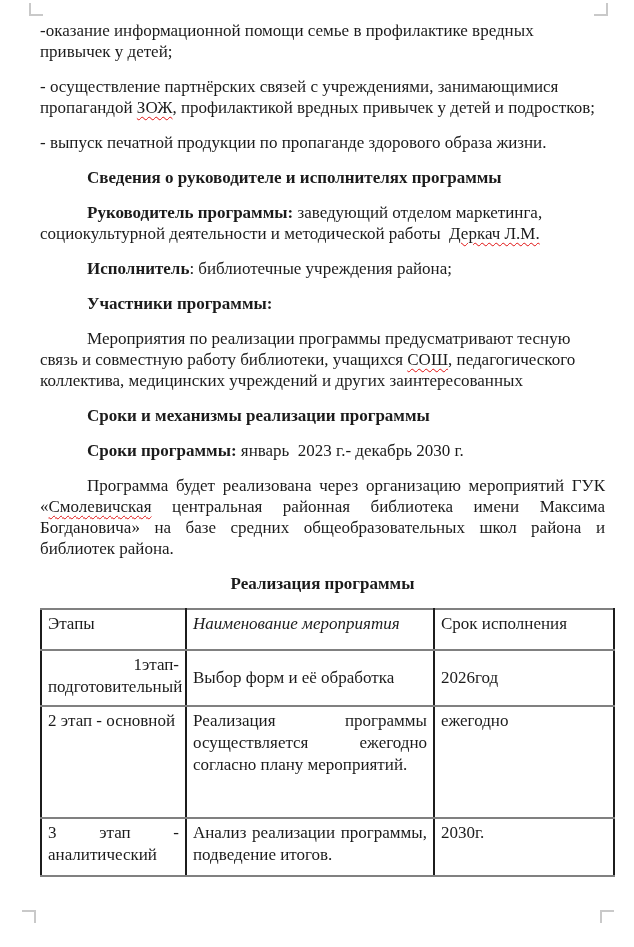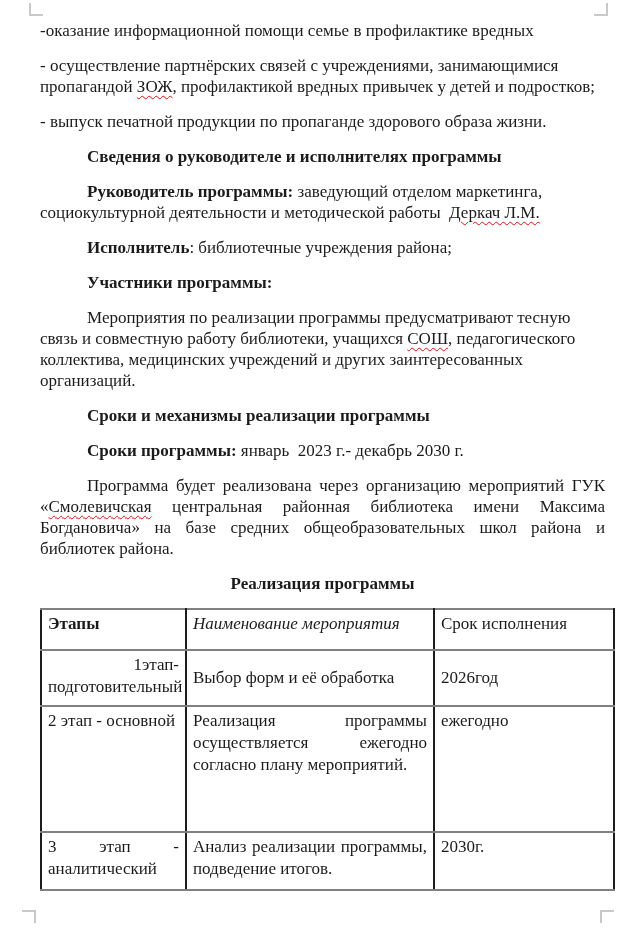--- a/index.html
+++ b/index.html
@@ -42,20 +42,21 @@
 
 <div class="crop tl"></div>
 <div class="crop tr"></div>
 <div class="crop bl"></div>
 <div class="crop br"></div>
 
 <div class="page">
   <div>
       <div class="par">
         <div class="tline"><span>-оказание информационной помощи семье в профилактике вредных</span></div>
+        <div class="tline"><span>привычек у детей;</span></div>
       </div>
       <div class="par">
         <div class="tline"><span>- осуществление партнёрских связей с учреждениями, занимающимися</span></div>
         <div class="tline"><span>пропагандой </span><span class="sp">ЗОЖ</span><span>, профилактикой вредных привычек у детей и подростков;</span></div>
       </div>
       <div class="par">
         <div class="tline"><span>- выпуск печатной продукции по пропаганде здорового образа жизни.</span></div>
       </div>
       <div class="par">
         <div class="tline ind"><span class="b">Сведения о руководителе и исполнителях программы</span></div>
@@ -67,21 +68,20 @@
       <div class="par">
         <div class="tline ind"><span class="b">Исполнитель</span><span>: библиотечные учреждения района;</span></div>
       </div>
       <div class="par">
         <div class="tline ind"><span class="b">Участники программы:</span></div>
       </div>
       <div class="par">
         <div class="tline ind"><span>Мероприятия по реализации программы предусматривают тесную</span></div>
         <div class="tline"><span>связь и совместную работу библиотеки, учащихся </span><span class="sp">СОШ</span><span>, педагогического</span></div>
         <div class="tline"><span>коллектива, медицинских учреждений и других заинтересованных</span></div>
-        <div class="tline"><span>организаций.</span></div>
       </div>
       <div class="par">
         <div class="tline ind"><span class="b">Сроки и механизмы реализации программы</span></div>
       </div>
       <div class="par">
         <div class="tline ind"><span class="b">Сроки программы:</span><span> январь  2023 г.- декабрь 2030 г.</span></div>
       </div>
       <div class="par">
         <div class="tline jl ind"><span>Программа будет реализована  через организацию мероприятий ГУК</span></div>
         <div class="tline jl"><span>«</span><span class="sp">Смолевичская</span><span> центральная районная библиотека имени Максима</span></div>
@@ -93,21 +93,21 @@
       </div>
     </div>
   <table class="prog">
     <colgroup>
         <col style="width: 145px;">
         <col style="width: 248px;">
         <col style="width: 180px;">
       </colgroup>
     <tbody>
         <tr style="height: 41px;">
-          <td style="vertical-align: top; font-weight: bold;">
+          <td style="vertical-align: top;">
             <div class="tline"><span>Этапы</span></div>
           </td>
           <td style="vertical-align: top; font-style: italic;">
             <div class="tline"><span>Наименование мероприятия</span></div>
           </td>
           <td style="vertical-align: top;">
             <div class="tline"><span>Срок исполнения</span></div>
           </td>
         </tr>
         <tr style="height: 56px;">
@@ -115,21 +115,21 @@
             <div class="tline"><span>1этап-</span></div>
             <div class="tline"><span>подготовительный</span></div>
           </td>
           <td style="vertical-align: middle;">
             <div class="tline"><span>Выбор форм и её обработка</span></div>
           </td>
           <td style="vertical-align: middle;">
             <div class="tline"><span>2026год</span></div>
           </td>
         </tr>
-        <tr style="height: 126px; padding-left: 12px;">
+        <tr style="height: 112px; padding-left: 12px;">
           <td style="vertical-align: top;">
             <div class="tline"><span>2 этап - основной</span></div>
           </td>
           <td style="vertical-align: top;">
             <div class="tline jl"><span>Реализация программы</span></div>
             <div class="tline jl"><span>осуществляется ежегодно</span></div>
             <div class="tline"><span>согласно плану мероприятий.</span></div>
           </td>
           <td style="vertical-align: top;">
             <div class="tline"><span>ежегодно</span></div>

